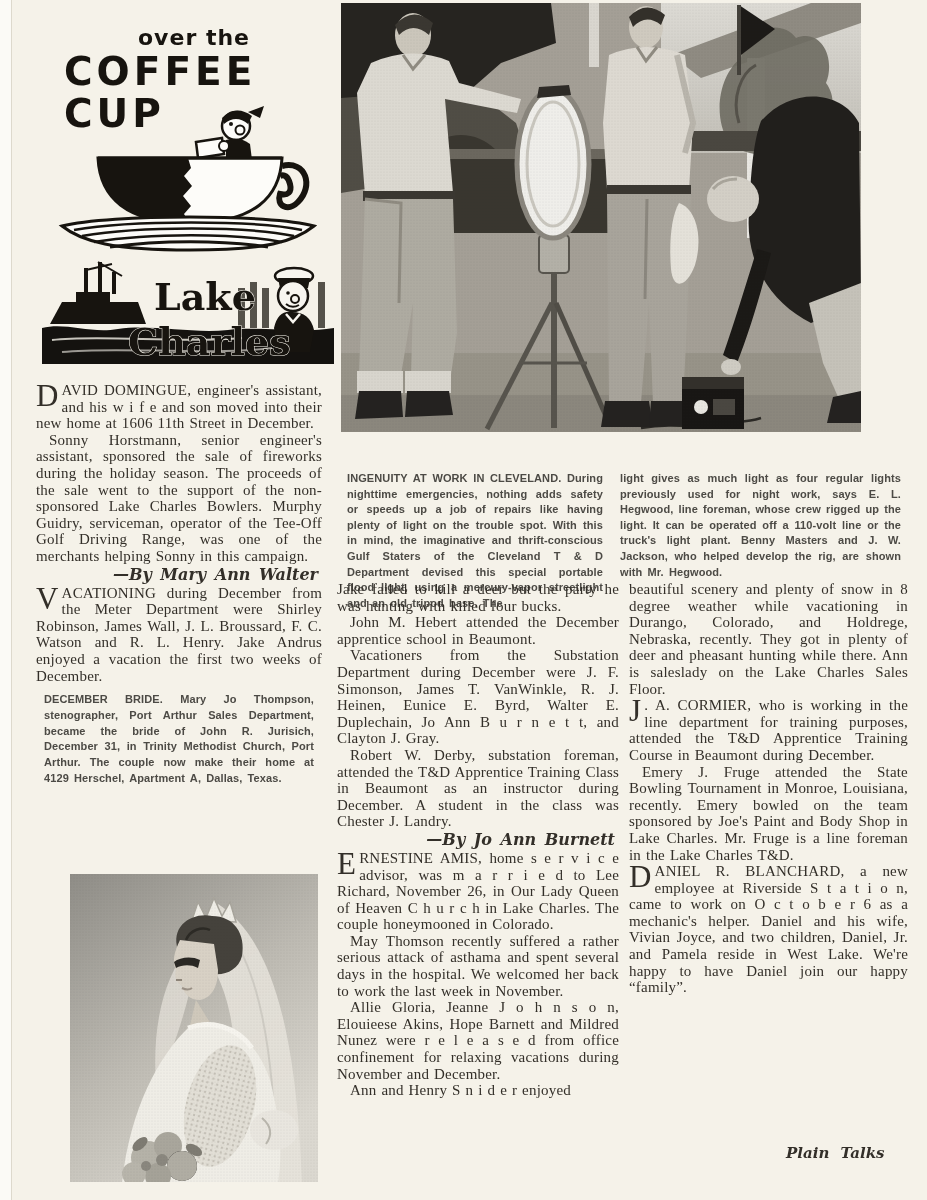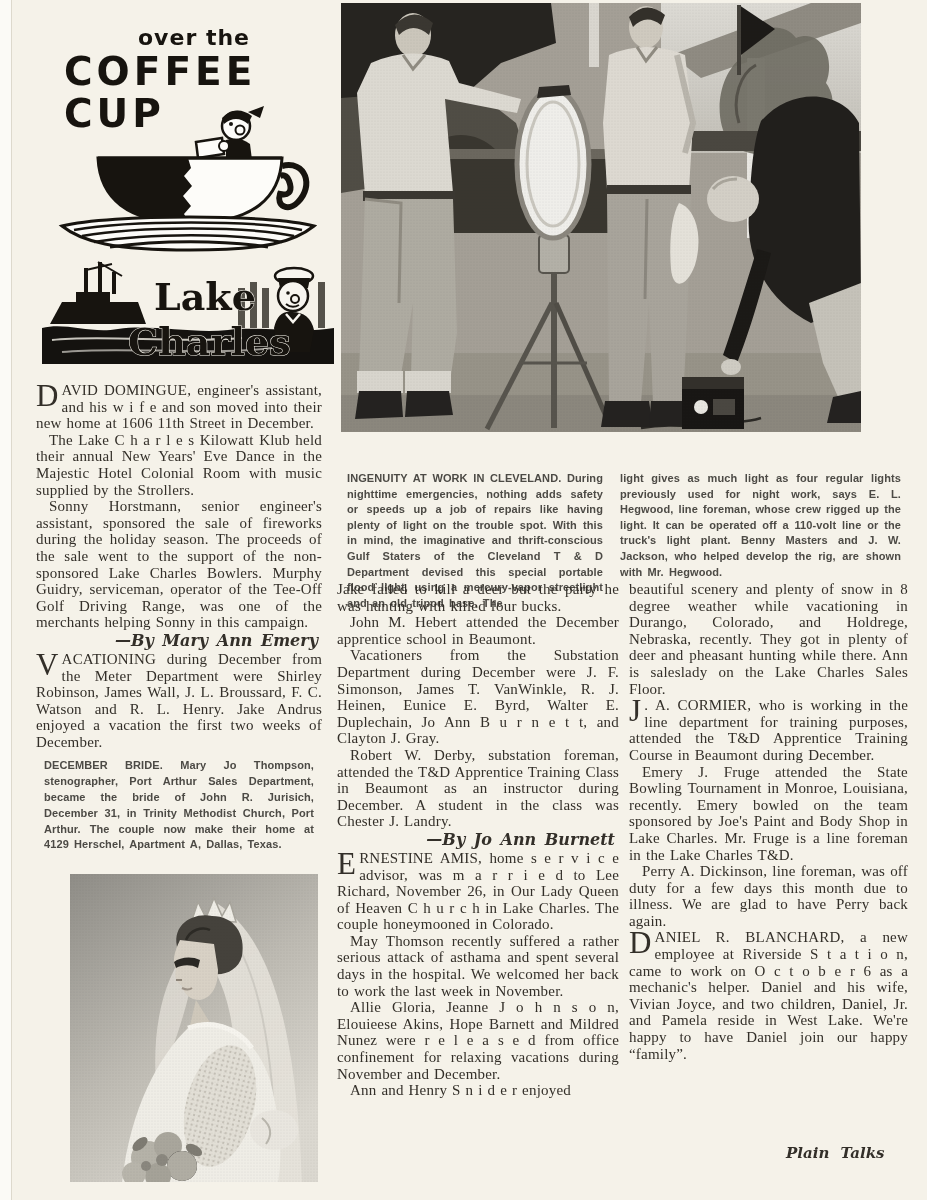--- a/index.html
+++ b/index.html
@@ -211,42 +211,40 @@
   <rect width="520" height="429" fill="url(#halftone)"></rect>
 </svg>
 
 <div class="photo-caption">
   <div class="cap-col">INGENUITY AT WORK IN CLEVELAND. During nighttime emergencies, nothing adds safety or speeds up a job of repairs like having plenty of light on the trouble spot. With this in mind, the imaginative and thrift-conscious Gulf Staters of the Cleveland T &amp; D Department devised this special portable flood light, using a mercury-vapor streetlight and an old tripod base. The</div>
   <div class="cap-col">light gives as much light as four regular lights previously used for night work, says E. L. Hegwood, line foreman, whose crew rigged up the light. It can be operated off a 110-volt line or the truck's light plant. Benny Masters and J. W. Jackson, who helped develop the rig, are shown with Mr. Hegwood.</div>
 </div>
 
 <div class="col col-left">
     <p class="para"><span class="dropcap">D</span><span>AVID DOMINGUE, engineer's assistant, and his w i f e and son moved into their new home at 1606 11th Street in December.</span></p>
-    <p class="para indent"><span>The Lake C h a r l e s Kilowatt Klub held their annual New Years' Eve Dance in the Majestic Hotel Colonial Room with music supplied by the Strollers.</span></p>
     <p class="para indent"><span class="seg-b">Sonny Horstmann,</span><span> senior engineer's assistant, sponsored the sale of fireworks during the holiday season. The proceeds of the sale went to the support of the non-sponsored Lake Charles Bowlers. </span><span class="seg-b">Murphy Guidry,</span><span> serviceman, operator of the Tee-Off Golf Driving Range, was one of the merchants helping Sonny in this campaign.</span></p>
-    <p class="byline">—By Mary Ann Emery</p>
+    <p class="byline">—By Mary Ann Walter</p>
     <p class="para"><span class="dropcap">V</span><span>ACATIONING during December from the Meter Department were </span><span class="seg-b">Shirley Robinson, James Wall, J. L. Broussard, F. C. Watson</span><span> and </span><span class="seg-b">R. L. Henry. Jake Andrus</span><span> enjoyed a vacation the first two weeks of December.</span></p>
     <p class="caption-block gap-top"><span>DECEMBER BRIDE. Mary Jo Thompson, stenographer, Port Arthur Sales Department, became the bride of John R. Jurisich, December 31, in Trinity Methodist Church, Port Arthur. The couple now make their home at 4129 Herschel, Apartment A, Dallas, Texas.</span></p>
   </div>
 <div class="col col-mid">
     <p class="para"><span>Jake failed to kill a deer but the party he was hunting with killed four bucks.</span></p>
     <p class="para indent"><span class="seg-b">John M. Hebert</span><span> attended the December apprentice school in Beaumont.</span></p>
     <p class="para indent"><span>Vacationers from the Substation Department during December were </span><span class="seg-b">J. F. Simonson, James T. VanWinkle, R. J. Heinen, Eunice E. Byrd, Walter E. Duplechain, Jo Ann B u r n e t t,</span><span> and </span><span class="seg-b">Clayton J. Gray.</span></p>
     <p class="para indent"><span class="seg-b">Robert W. Derby,</span><span> substation foreman, attended the T&amp;D Apprentice Training Class in Beaumont as an instructor during December. A student in the class was </span><span class="seg-b">Chester J. Landry.</span></p>
     <p class="byline">—By Jo Ann Burnett</p>
     <p class="para"><span class="dropcap">E</span><span>RNESTINE AMIS, home s e r v i c e advisor, was m a r r i e d to </span><span class="seg-b">Lee Richard,</span><span> November 26, in Our Lady Queen of Heaven C h u r c h in Lake Charles. The couple honeymooned in Colorado.</span></p>
     <p class="para indent"><span class="seg-b">May Thomson</span><span> recently suffered a rather serious attack of asthama and spent several days in the hospital. We welcomed her back to work the last week in November.</span></p>
     <p class="para indent"><span class="seg-b">Allie Gloria, Jeanne J o h n s o n, Elouieese Akins, Hope Barnett</span><span> and </span><span class="seg-b">Mildred Nunez</span><span> were r e l e a s e d from office confinement for relaxing vacations during November and December.</span></p>
     <p class="para indent"><span class="seg-b">Ann and Henry S n i d e r</span><span> enjoyed</span></p>
   </div>
 <div class="col col-right">
     <p class="para"><span>beautiful scenery and plenty of snow in 8 degree weather while vacationing in Durango, Colorado, and Holdrege, Nebraska, recently. They got in plenty of deer and pheasant hunting while there. Ann is saleslady on the Lake Charles Sales Floor.</span></p>
     <p class="para"><span class="dropcap">J</span><span>. A. CORMIER, who is working in the line department for training purposes, attended the T&amp;D Apprentice Training Course in Beaumont during December.</span></p>
     <p class="para indent"><span class="seg-b">Emery J. Fruge</span><span> attended the State Bowling Tournament in Monroe, Louisiana, recently. Emery bowled on the team sponsored by Joe's Paint and Body Shop in Lake Charles. Mr. Fruge is a line foreman in the Lake Charles T&amp;D.</span></p>
-    <p class="para indent"><span class="seg-b">Perry A. Dickinson,</span><span> line foreman, was off duty for a few days this month due to illness. We are glad to have Perry back again.</span></p>
     <p class="para"><span class="dropcap">D</span><span>ANIEL R. BLANCHARD, a new employee at Riverside S t a t i o n, came to work on O c t o b e r 6 as a mechanic's helper. Daniel and his wife, </span><span class="seg-b">Vivian Joyce,</span><span> and two children, </span><span class="seg-b">Daniel, Jr.</span><span> and </span><span class="seg-b">Pamela</span><span> reside in West Lake. We're happy to have Daniel join our happy “family”.</span></p>
   </div>
 
 <svg class="bride-photo" width="248" height="308" viewBox="0 0 248 308">
   <defs>
     <linearGradient id="bridebg" x1="0" y1="0" x2=".6" y2="1">
       <stop offset="0" stop-color="#8f8d87"></stop>
         <stop offset=".55" stop-color="#bdbab2"></stop>
         <stop offset="1" stop-color="#dbd8d0"></stop>
     </linearGradient>

